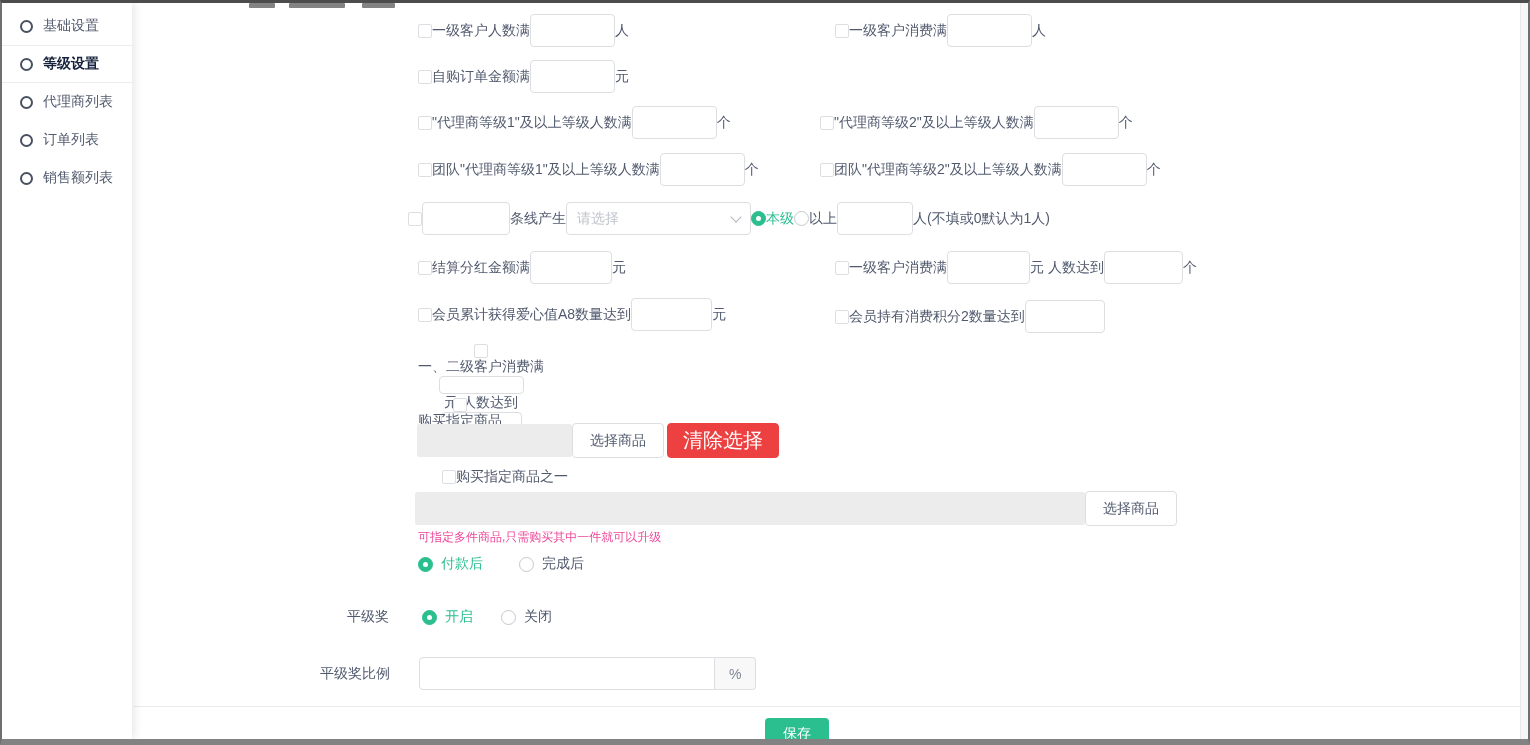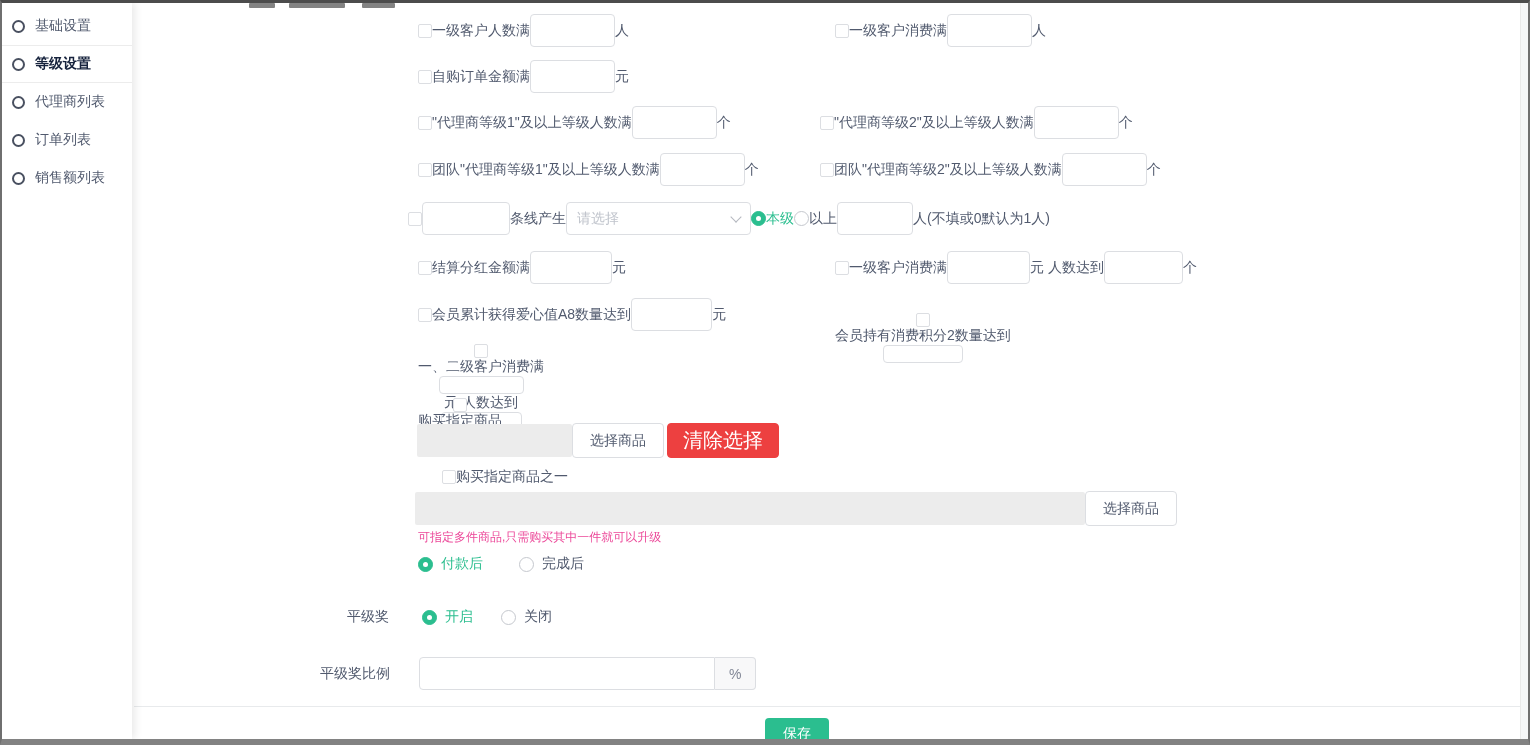--- a/index.html
+++ b/index.html
@@ -7,21 +7,21 @@
     position:relative;width:1530px;height:745px;box-sizing:border-box;
     border-top:3px solid #4c4c4c;border-left:2px solid #6f6f6f;
     border-right:2px solid #6f6f6f;border-bottom:6px solid #828282;
     background:#fff;overflow:hidden;
     font-family:"Liberation Sans",sans-serif;font-size:14px;color:#515a6e;
   }
   
   .sidebar{position:absolute;left:0;top:0;bottom:0;width:130px;background:#fff;
     box-shadow:3px 0 8px rgba(0,0,0,.09);z-index:3;}
   .side-item{position:relative;display:flex;align-items:center;gap:10px;height:38px;
-    padding-left:10px;color:#515a6e;box-sizing:border-box;font-family:Liberation Mono, monospace;}
+    padding-left:18px;color:#515a6e;box-sizing:border-box;font-family:Liberation Mono, monospace;}
   .side-item .ring{width:9px;height:9px;border:2px solid #495060;border-radius:50%;flex:0 0 auto;}
   .side-item.active{font-weight:bold;color:#17233d;border-top:1px solid #ececec;border-bottom:1px solid #ececec;}
   
   .scroll-track{position:absolute;right:0;top:0;bottom:0;width:7px;background:#f5f6f7;border-left:1px solid #e9e9e9;z-index:2;}
   
   .frag{position:absolute;top:0;height:5px;background:#5a5a5a;opacity:.75;border-radius:1px;}
   
   .row{position:absolute;display:flex;align-items:center;white-space:nowrap;height:33px;}
   .row.short{height:20px;}
   .cb{width:14px;height:14px;border:1px solid #dcdee2;border-radius:2px;background:#fff;flex:0 0 auto;box-sizing:border-box;}
@@ -160,21 +160,21 @@
     <input class="txt" style="width: 79px;">
     <span>个</span>
   </div>
 
   <div class="row" style="left:416px;top:295px;">
     <span class="cb"></span>
     <span>会员累计获得爱心值A8数量达到</span>
     <input class="txt" style="width: 81px;">
     <span>元</span>
   </div>
-  <div class="row" style="left:833px;top:310px;flex-direction:column;">
+  <div class="row" style="left:833px;top:297px;">
     <span class="cb"></span>
     <span>会员持有消费积分2数量达到</span>
     <input class="txt" style="width: 80px;">
   </div>
 
   <div class="row" style="left:416px;top:341px;flex-direction:column;">
     <span class="cb"></span>
     <span>一、二级客户消费满</span>
     <input class="txt" style="width: 85px;">
     <span>元 人数达到</span>

